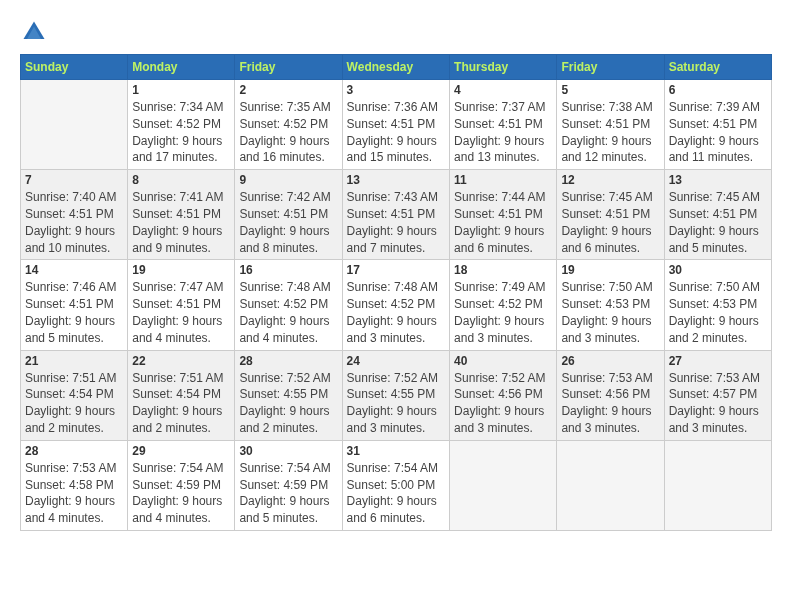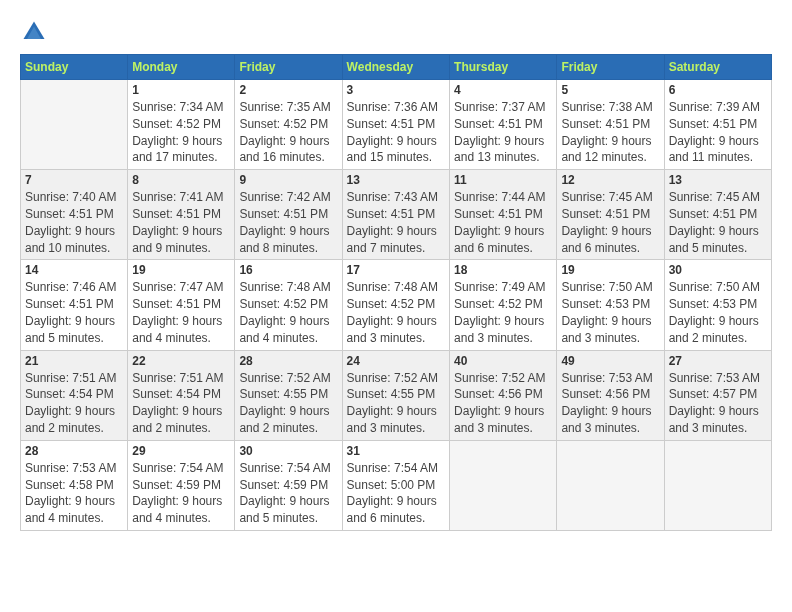--- a/index.html
+++ b/index.html
@@ -238,21 +238,21 @@
           </td>
           <td>
             <span class="day-num">24</span>
             <div class="day-info">Sunrise: 7:52 AM<br>Sunset: 4:55 PM<br>Daylight: 9 hours<br>and 3 minutes.</div>
           </td>
           <td>
             <span class="day-num">40</span>
             <div class="day-info">Sunrise: 7:52 AM<br>Sunset: 4:56 PM<br>Daylight: 9 hours<br>and 3 minutes.</div>
           </td>
           <td>
-            <span class="day-num">49</span>
+            <span class="day-num">26</span>
             <div class="day-info">Sunrise: 7:53 AM<br>Sunset: 4:56 PM<br>Daylight: 9 hours<br>and 3 minutes.</div>
           </td>
           <td>
             <span class="day-num">27</span>
             <div class="day-info">Sunrise: 7:53 AM<br>Sunset: 4:57 PM<br>Daylight: 9 hours<br>and 3 minutes.</div>
           </td>
         </tr>
         <tr>
           <td>
             <span class="day-num">28</span>

